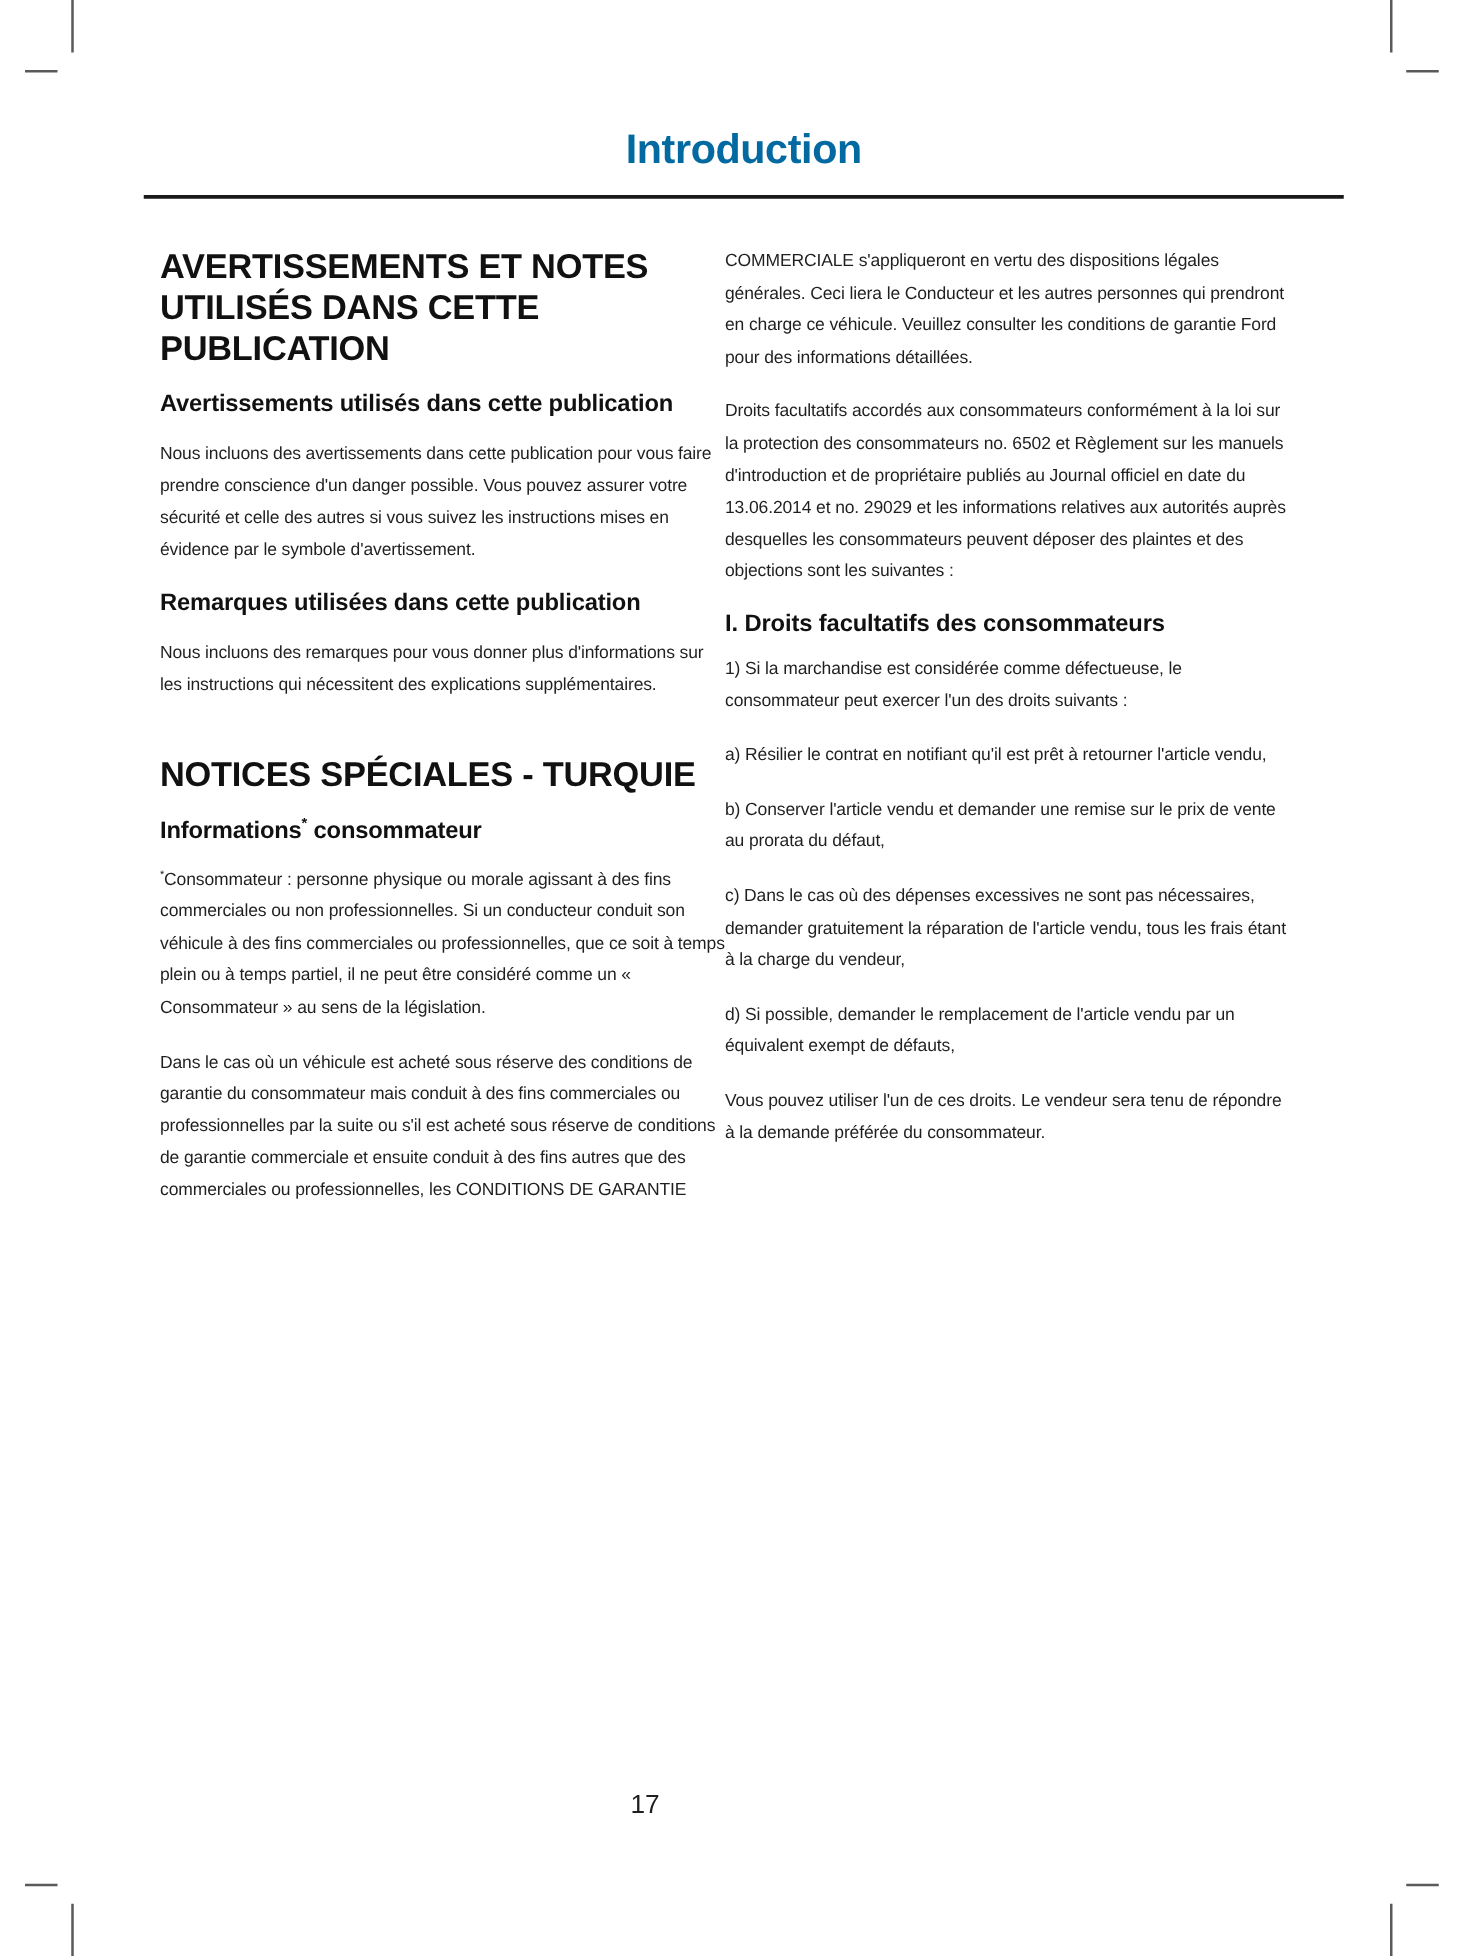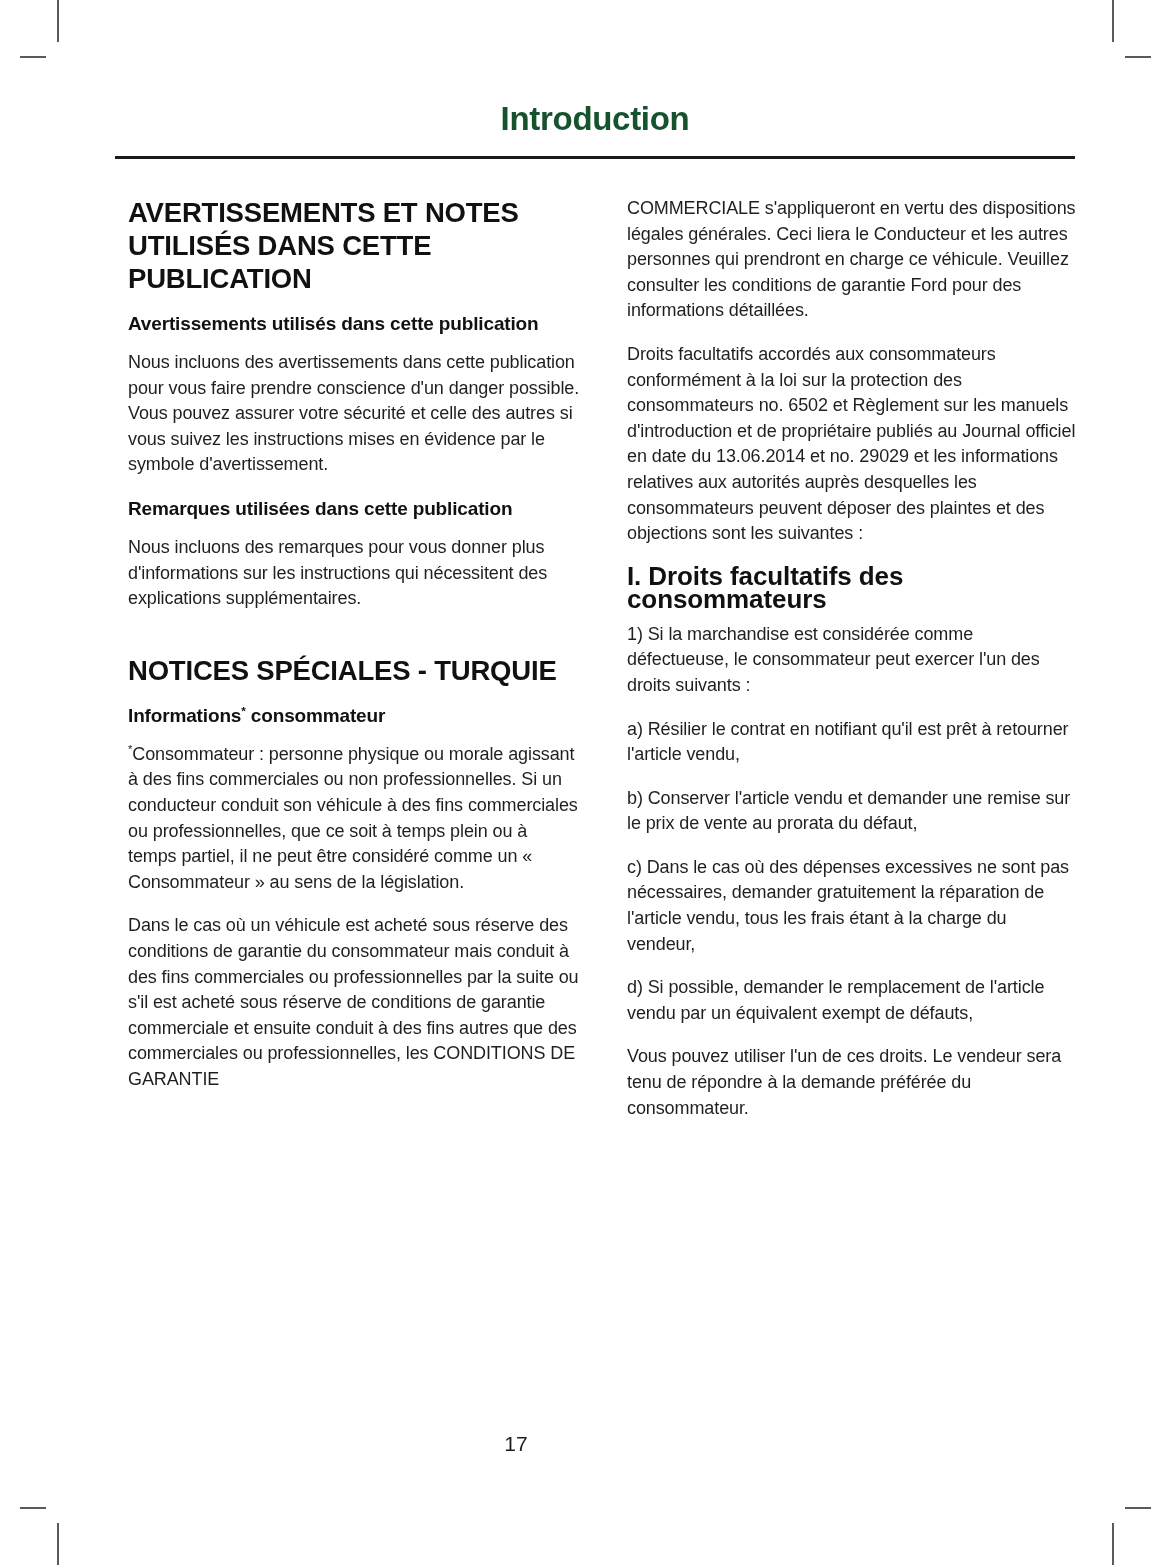--- a/index.html
+++ b/index.html
@@ -46,39 +46,38 @@
   }
   .page-header-title {
     position: absolute;
     left: 0;
     top: 0;
     width: 960px;
     text-align: center;
     font-size: 33px;
     font-weight: bold;
     letter-spacing: -0.3px;
-    color: #14532d;
+    color: #0369a1;
   }
   .header-rule {
     position: absolute;
     left: 115px;
     top: 156px;
     width: 960px;
     height: 3px;
     background: #1a1a1a;
   }
 
   
   .columns {
     position: absolute;
     left: 128px;
     top: 196px;
     width: 950px;
     display: flex;
-    gap: 47px;
   }
   .column {
     width: 452px;
     flex: 0 0 452px;
   }
 
   
   .h1 {
     font-size: 27.5px;
     line-height: 33px;
@@ -95,29 +94,29 @@
     line-height: 26px;
     font-weight: bold;
     letter-spacing: -0.15px;
     color: #111111;
     margin: 0 0 13px 0;
   }
   .h2.tight-top {
     margin-top: 6px;
   }
   .h3 {
-    font-size: 26px;
+    font-size: 19px;
     line-height: 23px;
     font-weight: bold;
     letter-spacing: -0.1px;
     color: #111111;
     margin: 0 0 11px 0;
   }
   p.body {
-    font-size: 18px;
+    font-size: 14px;
     line-height: 25.6px;
     margin: 0 0 18px 0;
     color: #1f1f1f;
     letter-spacing: -0.1px;
   }
   p.body:last-child {
     margin-bottom: 12px;
   }
   .sup {
     font-size: 0.62em;

